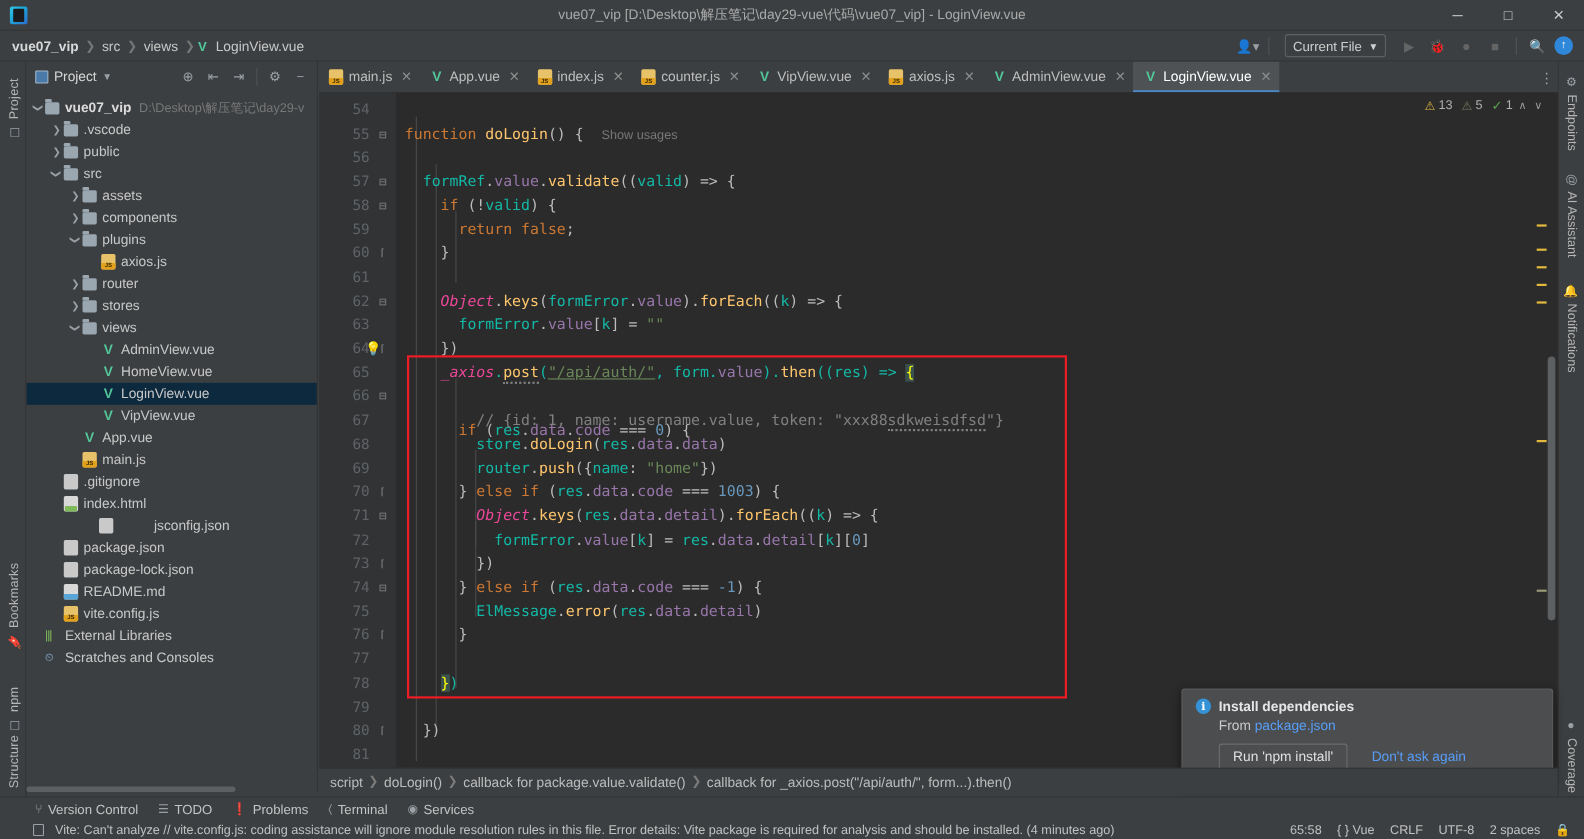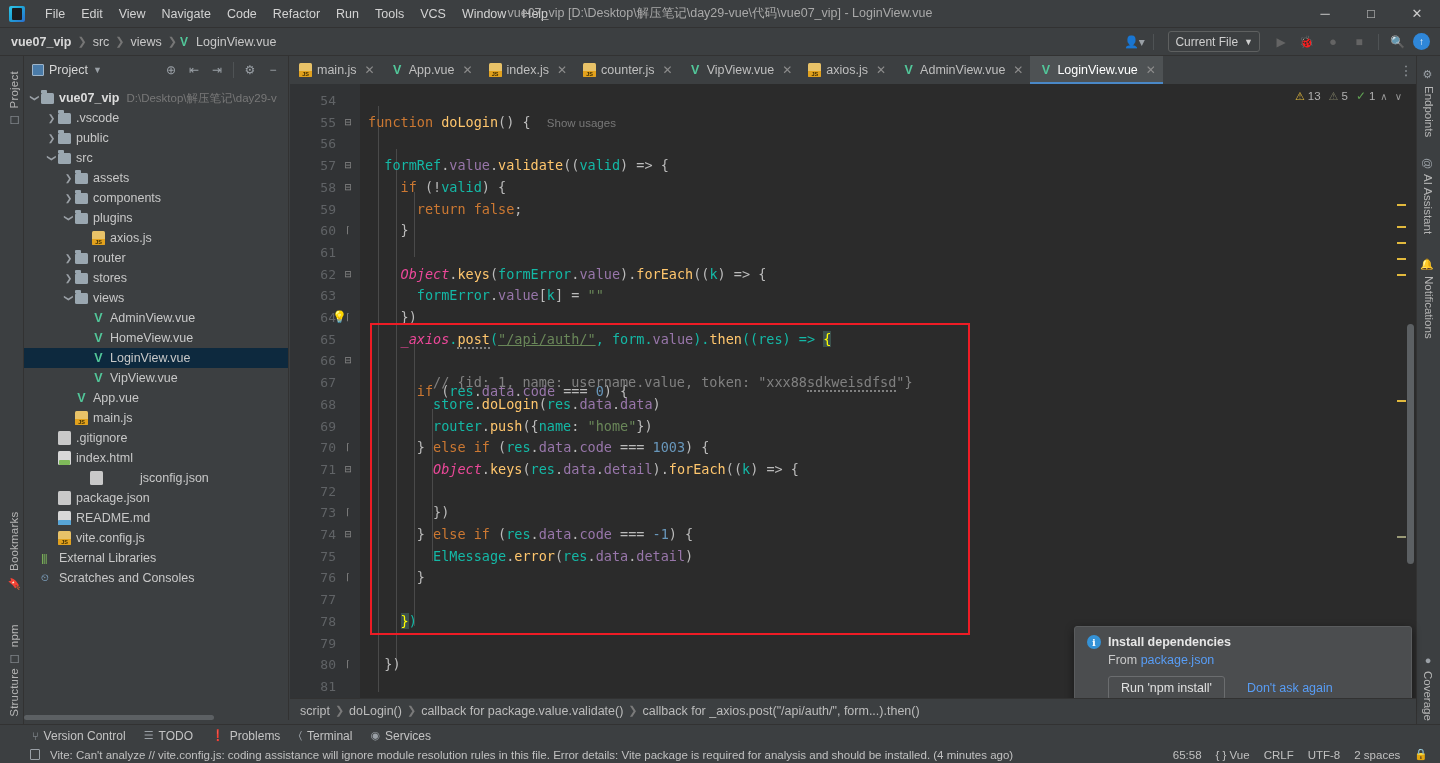--- a/index.html
+++ b/index.html
@@ -297,33 +297,20 @@
   .sq-ico { width:10px; height:11px; border:1px solid #9aa0a6; border-radius:1px; display:inline-block; }
   .lock-ico { font-size: 11px; color: #b9b9b9; }
 </style>
 </head>
 <body>
 
 <div id="app">
 
   <div class="titlebar">
     <div class="app-logo"></div>
-    <div class="menu">
-      <div class="menu-item">File</div>
-      <div class="menu-item">Edit</div>
-      <div class="menu-item">View</div>
-      <div class="menu-item">Navigate</div>
-      <div class="menu-item">Code</div>
-      <div class="menu-item">Refactor</div>
-      <div class="menu-item">Run</div>
-      <div class="menu-item">Tools</div>
-      <div class="menu-item">VCS</div>
-      <div class="menu-item">Window</div>
-      <div class="menu-item">Help</div>
-    </div>
     <div class="title-text">vue07_vip [D:\Desktop\解压笔记\day29-vue\代码\vue07_vip] - LoginView.vue</div>
     <div class="win-controls">
       <div class="win-btn">─</div>
       <div class="win-btn">□</div>
       <div class="win-btn close">✕</div>
     </div>
   </div>
 
   <div class="navbar">
     <div class="crumbs">
@@ -506,20 +493,25 @@
         </div>
         <div class="node" style="padding-left: 21px; gap: 32px;">
           <span class="arrow empty"></span>
           <span class="file-ico json"></span>
           <span>jsconfig.json</span>
         </div>
         <div class="node" style="padding-left: 21px;">
           <span class="arrow empty"></span>
           <span class="file-ico json"></span>
           <span>package.json</span>
+        </div>
+        <div class="node" style="padding-left: 21px;">
+          <span class="arrow empty"></span>
+          <span class="file-ico json"></span>
+          <span>package-lock.json</span>
         </div>
         <div class="node" style="padding-left: 21px;">
           <span class="arrow empty"></span>
           <span class="file-ico md"></span>
           <span>README.md</span>
         </div>
         <div class="node" style="padding-left: 21px;">
           <span class="arrow empty"></span>
           <span class="file-ico js"></span>
           <span>vite.config.js</span>
@@ -647,20 +639,21 @@
         <div class="line" style="top: 179.6px; padding-left: 8px;">    <span class="cls">Object</span>.<span class="fn">keys</span>(<span class="pl">formError</span>.<span class="pr">value</span>).<span class="fn">forEach</span>((<span class="pl">k</span>) =&gt; {</div>
         <div class="line" style="top: 201.3px; padding-left: 8px;">      <span class="pl">formError</span>.<span class="pr">value</span>[<span class="pl">k</span>] = <span class="st">""</span></div>
         <div class="line" style="top: 223px; padding-left: 8px;">    })</div>
         <div class="line" style="top: 244.7px; padding-left: 8px;"><span class="cls">    _axios</span><span class="pl">.</span><span class="fn squig-g">post</span><span class="pl">(</span><span class="st link-u">"/api/auth/"</span><span class="pl">, </span><span class="pl">form</span><span class="pl">.</span><span class="pr">value</span><span class="pl">).</span><span class="fn">then</span><span class="pl">((res) =&gt; </span><span class="brace-hl">{</span></div>
         <div class="line" style="top: 266.4px; padding-left: 8px; margin-top: 31px;">      <span class="k">if</span> (<span class="pl">res</span>.<span class="pr">data</span>.<span class="pr">code</span> === <span class="nm">0</span>) {</div>
         <div class="line" style="top: 288.1px; padding-left: 8px;">        <span class="cm">// {id: 1, name: username.value, token: "xxx88</span><span class="cm squig-g">sdkweisdfsd</span><span class="cm">"}</span></div>
         <div class="line" style="top: 309.8px; padding-left: 8px;">        <span class="pl">store</span>.<span class="fn">doLogin</span>(<span class="pl">res</span>.<span class="pr">data</span>.<span class="pr">data</span>)</div>
         <div class="line" style="top: 331.5px; padding-left: 8px;">        <span class="pl">router</span>.<span class="fn">push</span>({<span class="pl">name</span>: <span class="st">"home"</span>})</div>
         <div class="line" style="top: 353.2px; padding-left: 8px;">      } <span class="k">else</span> <span class="k">if</span> (<span class="pl">res</span>.<span class="pr">data</span>.<span class="pr">code</span> === <span class="nm">1003</span>) {</div>
         <div class="line" style="top: 374.9px; padding-left: 8px;">        <span class="cls">Object</span>.<span class="fn">keys</span>(<span class="pl">res</span>.<span class="pr">data</span>.<span class="pr">detail</span>).<span class="fn">forEach</span>((<span class="pl">k</span>) =&gt; {</div>
+        <div class="line" style="top: 396.6px; padding-left: 8px;">          <span class="pl">formError</span>.<span class="pr">value</span>[<span class="pl">k</span>] = <span class="pl">res</span>.<span class="pr">data</span>.<span class="pr">detail</span>[<span class="pl">k</span>][<span class="nm">0</span>]</div>
         <div class="line" style="top: 418.3px; padding-left: 8px;">        })</div>
         <div class="line" style="top: 440px; padding-left: 8px;">      } <span class="k">else</span> <span class="k">if</span> (<span class="pl">res</span>.<span class="pr">data</span>.<span class="pr">code</span> === <span class="nm">-1</span>) {</div>
         <div class="line" style="top: 461.7px; padding-left: 8px;">        <span class="pl">ElMessage</span>.<span class="fn">error</span>(<span class="pl">res</span>.<span class="pr">data</span>.<span class="pr">detail</span>)</div>
         <div class="line" style="top: 483.4px; padding-left: 8px;">      }</div>
         <div class="line" style="top: 505.1px; padding-left: 8px;"></div>
         <div class="line" style="top: 526.8px; padding-left: 8px;">    <span class="brace-hl">}</span><span class="pl">)</span></div>
         <div class="line" style="top: 548.5px; padding-left: 8px;"></div>
         <div class="line" style="top: 570.2px; padding-left: 8px;">  })</div>
         <div class="line" style="top: 591.9px; padding-left: 8px;"></div>
       </div>

